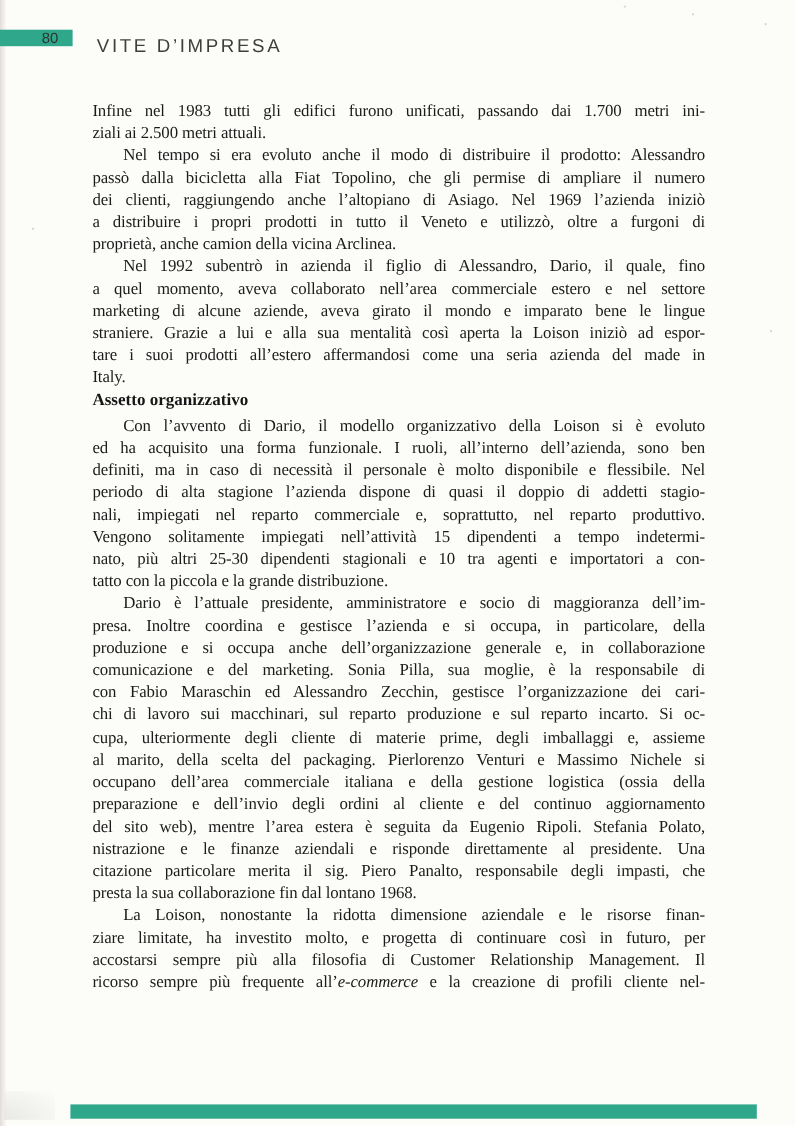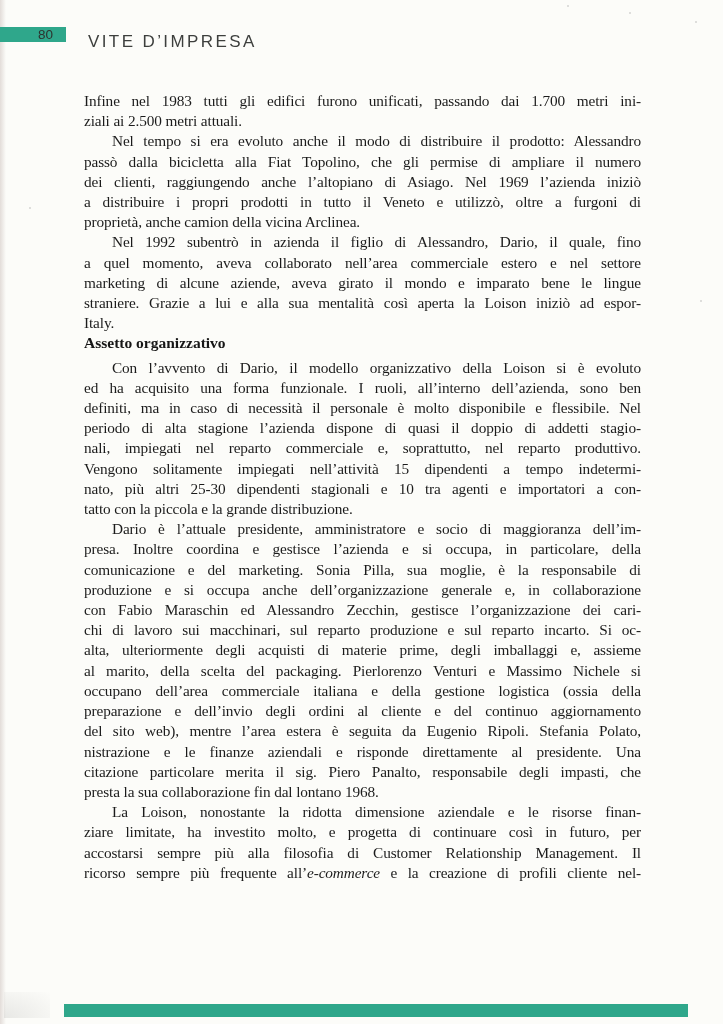--- a/index.html
+++ b/index.html
@@ -87,41 +87,42 @@
       <div class="line"><span>passò dalla bicicletta alla Fiat Topolino, che gli permise di ampliare il numero</span></div>
       <div class="line"><span>dei clienti, raggiungendo anche l’altopiano di Asiago. Nel 1969 l’azienda iniziò</span></div>
       <div class="line"><span>a distribuire i propri prodotti in tutto il Veneto e utilizzò, oltre a furgoni di</span></div>
       <div class="line last"><span>proprietà, anche camion della vicina Arclinea.</span></div>
     </div>
     <div class="para">
       <div class="line indent"><span>Nel 1992 subentrò in azienda il figlio di Alessandro, Dario, il quale, fino</span></div>
       <div class="line"><span>a quel momento, aveva collaborato nell’area commerciale estero e nel settore</span></div>
       <div class="line"><span>marketing di alcune aziende, aveva girato il mondo e imparato bene le lingue</span></div>
       <div class="line"><span>straniere. Grazie a lui e alla sua mentalità così aperta la Loison iniziò ad espor-</span></div>
+      <div class="line"><span>tare i suoi prodotti all’estero affermandosi come una seria azienda del made in</span></div>
       <div class="line last"><span>Italy.</span></div>
     </div>
     <div class="heading">Assetto organizzativo</div>
     <div class="para">
       <div class="line indent"><span>Con l’avvento di Dario, il modello organizzativo della Loison si è evoluto</span></div>
       <div class="line"><span>ed ha acquisito una forma funzionale. I ruoli, all’interno dell’azienda, sono ben</span></div>
       <div class="line"><span>definiti, ma in caso di necessità il personale è molto disponibile e flessibile. Nel</span></div>
       <div class="line"><span>periodo di alta stagione l’azienda dispone di quasi il doppio di addetti stagio-</span></div>
       <div class="line"><span>nali, impiegati nel reparto commerciale e, soprattutto, nel reparto produttivo.</span></div>
       <div class="line"><span>Vengono solitamente impiegati nell’attività 15 dipendenti a tempo indetermi-</span></div>
       <div class="line"><span>nato, più altri 25-30 dipendenti stagionali e 10 tra agenti e importatori a con-</span></div>
       <div class="line last"><span>tatto con la piccola e la grande distribuzione.</span></div>
     </div>
     <div class="para">
       <div class="line indent"><span>Dario è l’attuale presidente, amministratore e socio di maggioranza dell’im-</span></div>
       <div class="line"><span>presa. Inoltre coordina e gestisce l’azienda e si occupa, in particolare, della</span></div>
+      <div class="line"><span>produzione e si occupa anche dell’organizzazione generale e, in collaborazione</span></div>
       <div class="line"><span>comunicazione e del marketing. Sonia Pilla, sua moglie, è la responsabile di</span></div>
-      <div class="line"><span>produzione e si occupa anche dell’organizzazione generale e, in collaborazione</span></div>
       <div class="line"><span>con Fabio Maraschin ed Alessandro Zecchin, gestisce l’organizzazione dei cari-</span></div>
       <div class="line"><span>chi di lavoro sui macchinari, sul reparto produzione e sul reparto incarto. Si oc-</span></div>
-      <div class="line"><span>alta, ulteriormente degli acquisti di materie prime, degli imballaggi e, assieme</span></div>
+      <div class="line"><span>cupa, ulteriormente degli cliente di materie prime, degli imballaggi e, assieme</span></div>
       <div class="line"><span>al marito, della scelta del packaging. Pierlorenzo Venturi e Massimo Nichele si</span></div>
       <div class="line"><span>occupano dell’area commerciale italiana e della gestione logistica (ossia della</span></div>
       <div class="line"><span>preparazione e dell’invio degli ordini al cliente e del continuo aggiornamento</span></div>
       <div class="line"><span>del sito web), mentre l’area estera è seguita da Eugenio Ripoli. Stefania Polato,</span></div>
       <div class="line"><span>nistrazione e le finanze aziendali e risponde direttamente al presidente. Una</span></div>
       <div class="line"><span>citazione particolare merita il sig. Piero Panalto, responsabile degli impasti, che</span></div>
       <div class="line last"><span>presta la sua collaborazione fin dal lontano 1968.</span></div>
     </div>
     <div class="para">
       <div class="line indent"><span>La Loison, nonostante la ridotta dimensione aziendale e le risorse finan-</span></div>

